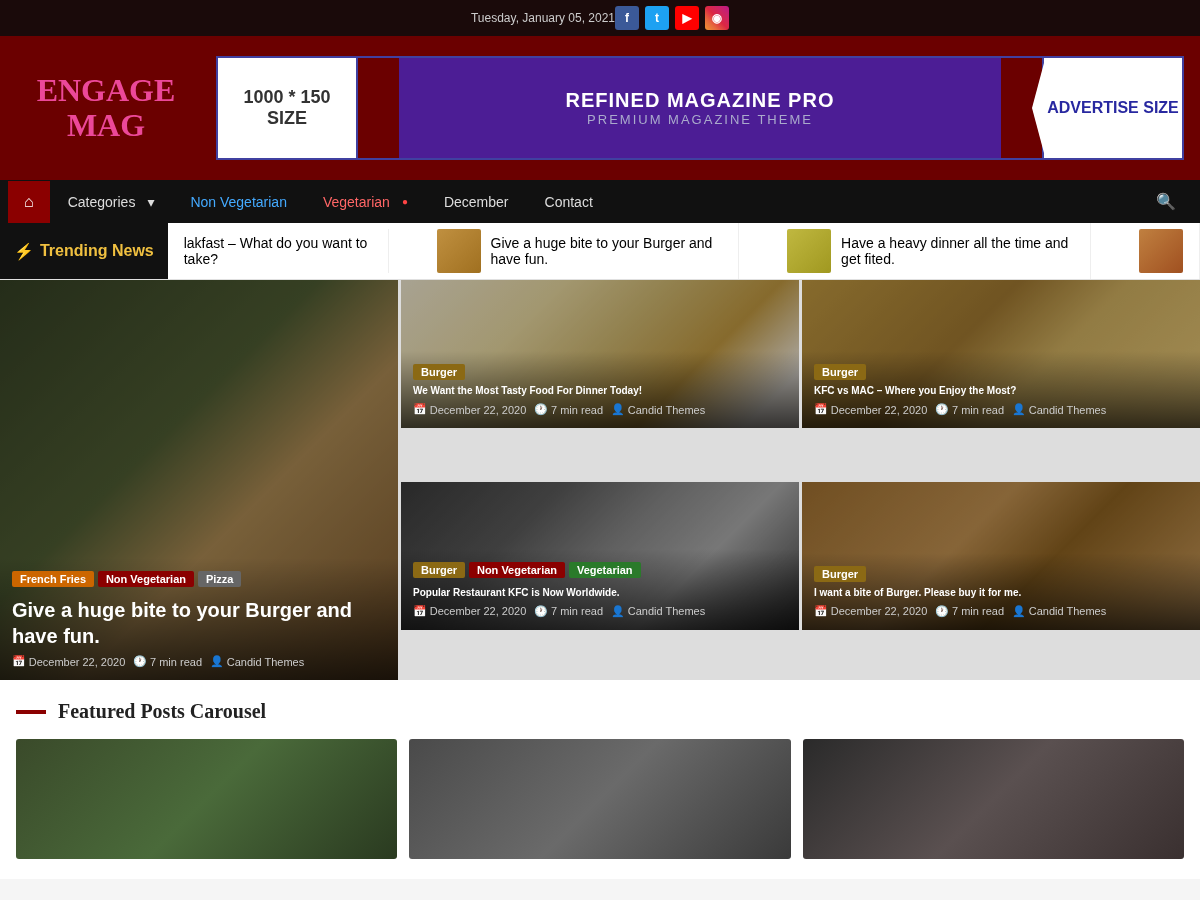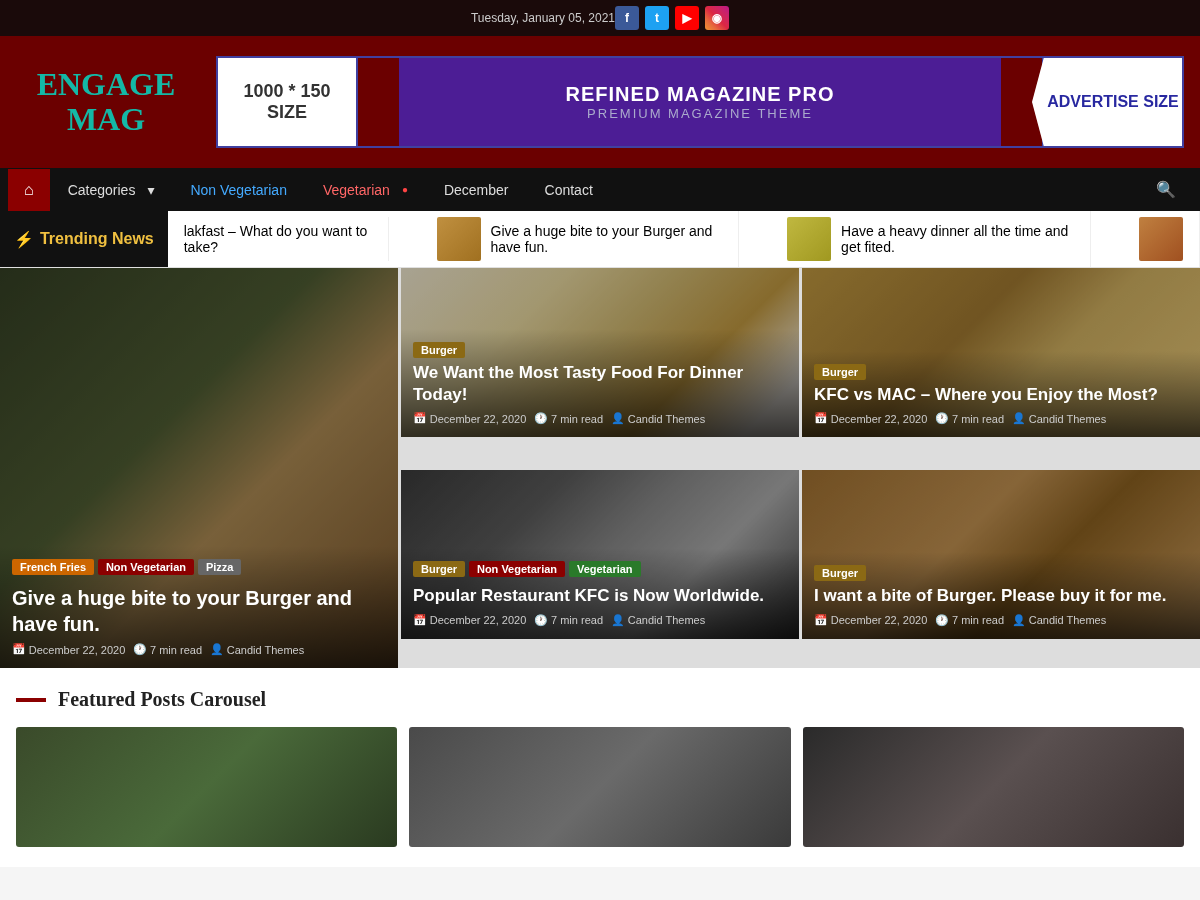--- a/index.html
+++ b/index.html
@@ -32,31 +32,31 @@
 
     
     .header {
       background: #6b0000;
       padding: 20px 16px;
       display: flex;
       align-items: center;
       gap: 20px;
     }
     .logo {
-      color: #14b8a6;
+      color: #ec4899;
       font-size: 32px;
       font-weight: bold;
       font-family: Georgia, serif;
       text-align: center;
       line-height: 1.1;
       min-width: 180px;
     }
     .ad-banner {
       flex: 1;
-      height: 92px;
+      height: 104px;
       display: flex;
       border: 2px solid #4040a0;
       overflow: hidden;
       gap: 41px;
     }
     .ad-left {
       background: #fff;
       width: 140px;
       display: flex;
       flex-direction: column;
@@ -196,21 +196,21 @@
     .hero-card {
       grid-row: 1 / 3;
       position: relative;
       overflow: hidden;
       height: 400px;
       background: #4a5a3a;
     }
     .card {
       position: relative;
       overflow: hidden;
-      height: 169px;
+      height: 148px;
       background: #555;
     }
     .card-bg {
       width: 100%;
       height: 100%;
       background-size: cover;
       background-position: center;
       filter: brightness(0.7);
     }
     .hero-bg {
@@ -236,21 +236,21 @@
       color: #fff;
       margin-bottom: 4px;
       border-radius: 2px;
     }
     .tag-burger { background: #8b6914; }
     .tag-frenchfries { background: #cc6600; }
     .tag-nonveg { background: #8b0000; }
     .tag-pizza { background: #666; }
     .tag-veggie { background: #2a7a2a; }
     .card-title {
-      font-size: 17px;
+      font-size: 10px;
       font-weight: bold;
       color: #fff;
       line-height: 1.3;
       margin-bottom: 6px;
     }
     .hero-title { font-size: 20px; }
     .card-meta {
       display: flex;
       flex-wrap: wrap;
       gap: 8px;

